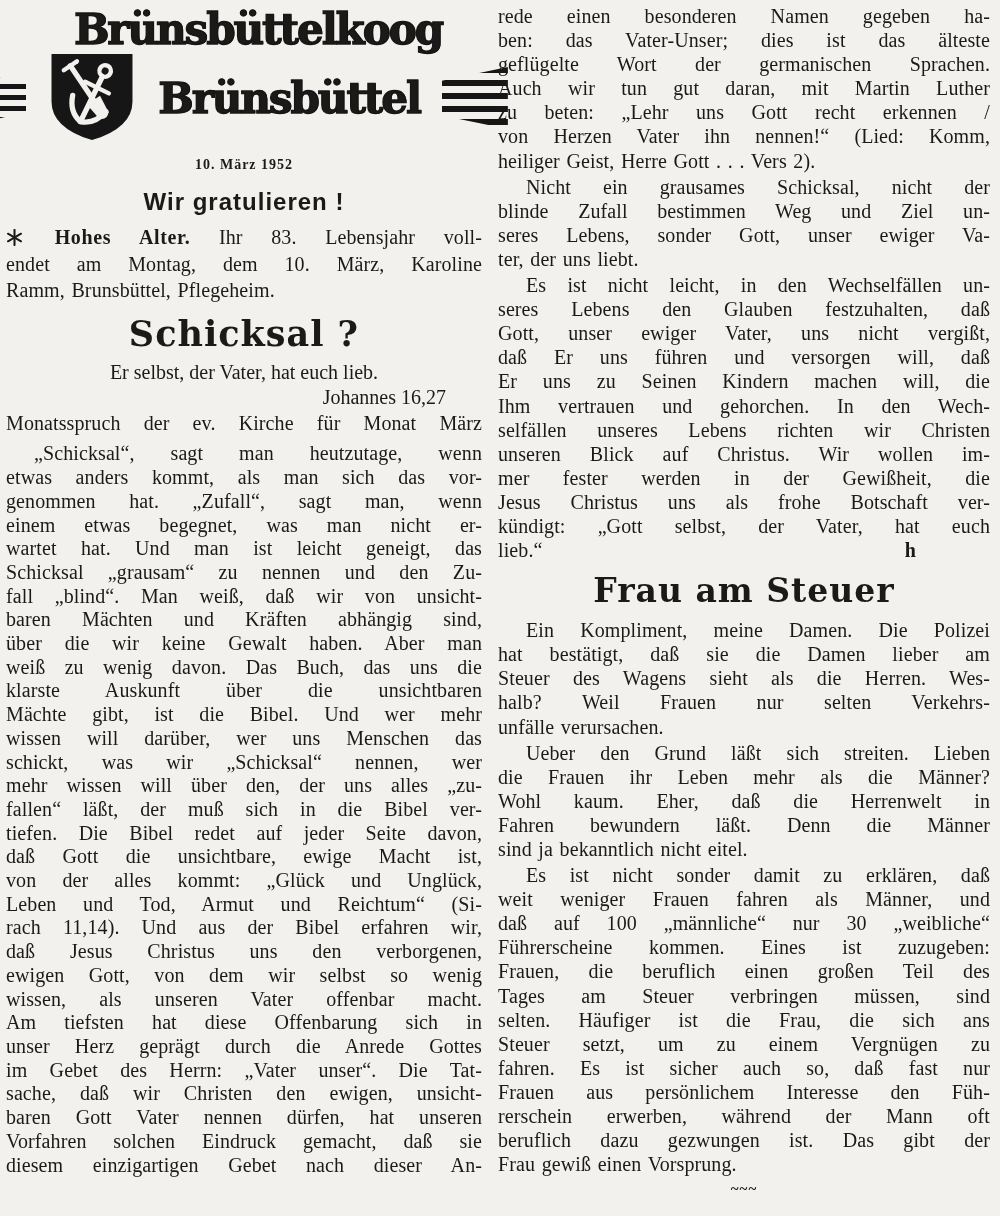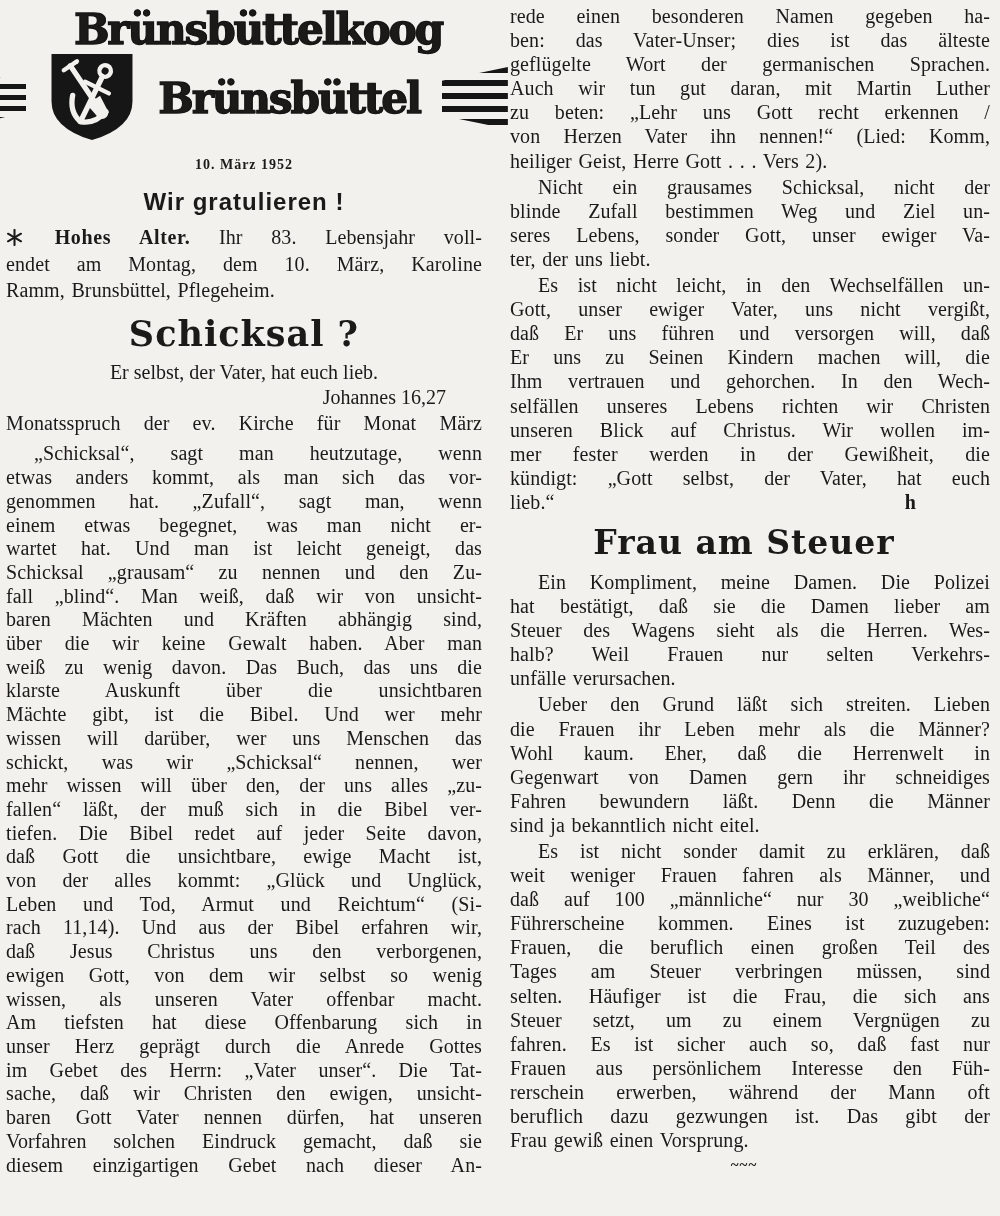--- a/index.html
+++ b/index.html
@@ -40,21 +40,21 @@
   .h-wir{font-family:"Liberation Sans",sans-serif;font-weight:bold;font-size:24px;
     text-align:center;letter-spacing:1px;margin:15px 0 9px;}
   .h-schicksal{font-family:"DejaVu Serif",serif;font-weight:bold;font-size:35px;
     text-align:center;letter-spacing:1px;margin:10px 0 6px;}
   .h-frau{font-family:"DejaVu Serif",serif;font-weight:bold;font-size:33px;
     text-align:center;letter-spacing:1px;margin:9px 0 8px;}
 
   
   .bodytext{font-size:20px;}
   .lh-left .line{line-height:23.7px;}
-  .lh-right .line{line-height:24.1px;margin-left:12px;}
+  .lh-right .line{line-height:24.1px;}
   .line{
     text-align:justify;text-align-last:justify;
     word-spacing:1.5px;letter-spacing:0.1px;white-space:normal;
   }
   .line.endline{text-align-last:left;}
   .line.indent{text-indent:28px;}
   .congrats-para .line{line-height:25.2px;}
   .congrats-para b{letter-spacing:0.6px;}
   .star-holder{display:inline-block;width:20px;vertical-align:-2px;}
   .verse{font-size:20px;line-height:25px;text-align:center;}
@@ -171,27 +171,29 @@
         <div class="line endline">heiliger Geist, Herre Gott . . . Vers 2).</div>
       </div>
       <div class="para para-gap">
         <div class="line indent">Nicht ein grausames Schicksal, nicht der</div>
         <div class="line">blinde Zufall bestimmen Weg und Ziel un-</div>
         <div class="line">seres Lebens, sonder Gott, unser ewiger Va-</div>
         <div class="line endline">ter, der uns liebt.</div>
       </div>
       <div class="para para-gap">
         <div class="line indent">Es ist nicht leicht, in den Wechselfällen un-</div>
+        <div class="line">seres Lebens den Glauben festzuhalten, daß</div>
         <div class="line">Gott, unser ewiger Vater, uns nicht vergißt,</div>
         <div class="line">daß Er uns führen und versorgen will, daß</div>
         <div class="line">Er uns zu Seinen Kindern machen will, die</div>
         <div class="line">Ihm vertrauen und gehorchen. In den Wech-</div>
         <div class="line">selfällen unseres Lebens richten wir Christen</div>
         <div class="line">unseren Blick auf Christus. Wir wollen im-</div>
         <div class="line">mer fester werden in der Gewißheit, die</div>
+        <div class="line">Jesus Christus uns als frohe Botschaft ver-</div>
         <div class="line">kündigt: „Gott selbst, der Vater, hat euch</div>
         <div class="line endline sigline">
           <span>lieb.“</span>
           <span class="sig">h</span>
         </div>
       </div>
     </div>
 
   <div class="h-frau">Frau am Steuer</div>
 
@@ -200,21 +202,20 @@
         <div class="line indent">Ein Kompliment, meine Damen. Die Polizei</div>
         <div class="line">hat bestätigt, daß sie die Damen lieber am</div>
         <div class="line">Steuer des Wagens sieht als die Herren. Wes-</div>
         <div class="line">halb? Weil Frauen nur selten Verkehrs-</div>
         <div class="line endline">unfälle verursachen.</div>
       </div>
       <div class="para para-gap">
         <div class="line indent">Ueber den Grund läßt sich streiten. Lieben</div>
         <div class="line">die Frauen ihr Leben mehr als die Männer?</div>
         <div class="line">Wohl kaum. Eher, daß die Herrenwelt in</div>
-        <div class="line">Gegenwart von Damen gern ihr schneidiges</div>
         <div class="line">Fahren bewundern läßt. Denn die Männer</div>
         <div class="line endline">sind ja bekanntlich nicht eitel.</div>
       </div>
       <div class="para para-gap">
         <div class="line indent">Es ist nicht sonder damit zu erklären, daß</div>
         <div class="line">weit weniger Frauen fahren als Männer, und</div>
         <div class="line">daß auf 100 „männliche“ nur 30 „weibliche“</div>
         <div class="line">Führerscheine kommen. Eines ist zuzugeben:</div>
         <div class="line">Frauen, die beruflich einen großen Teil des</div>
         <div class="line">Tages am Steuer verbringen müssen, sind</div>

